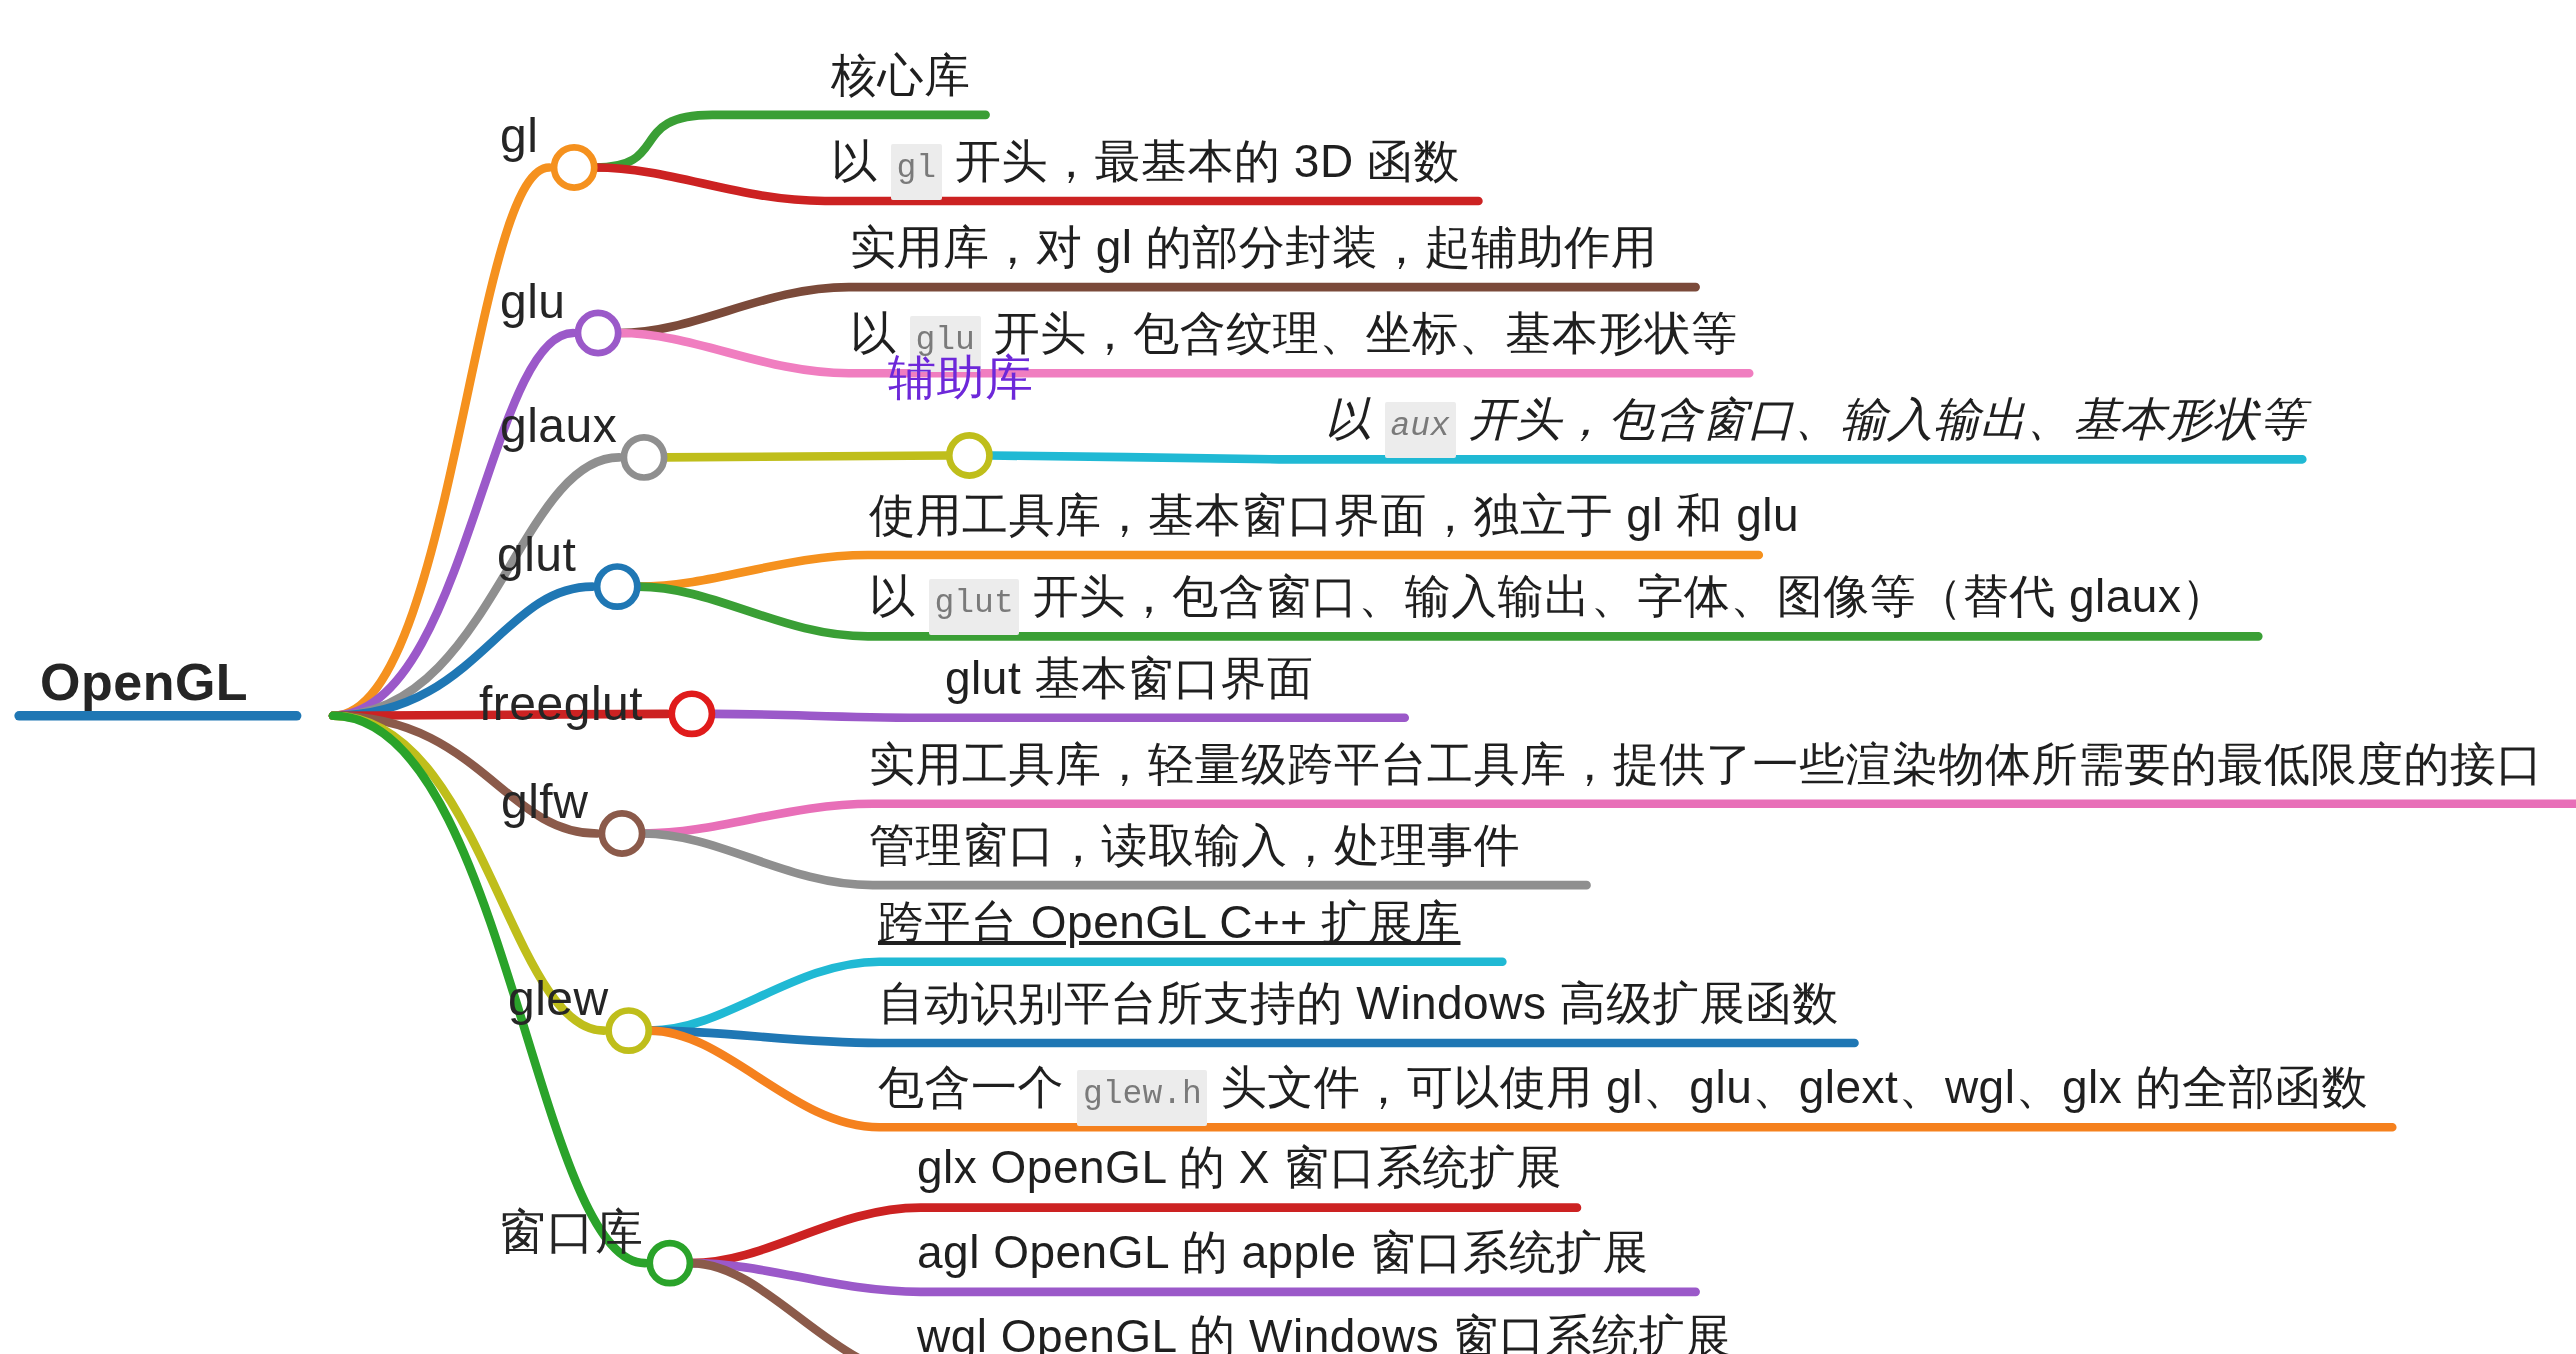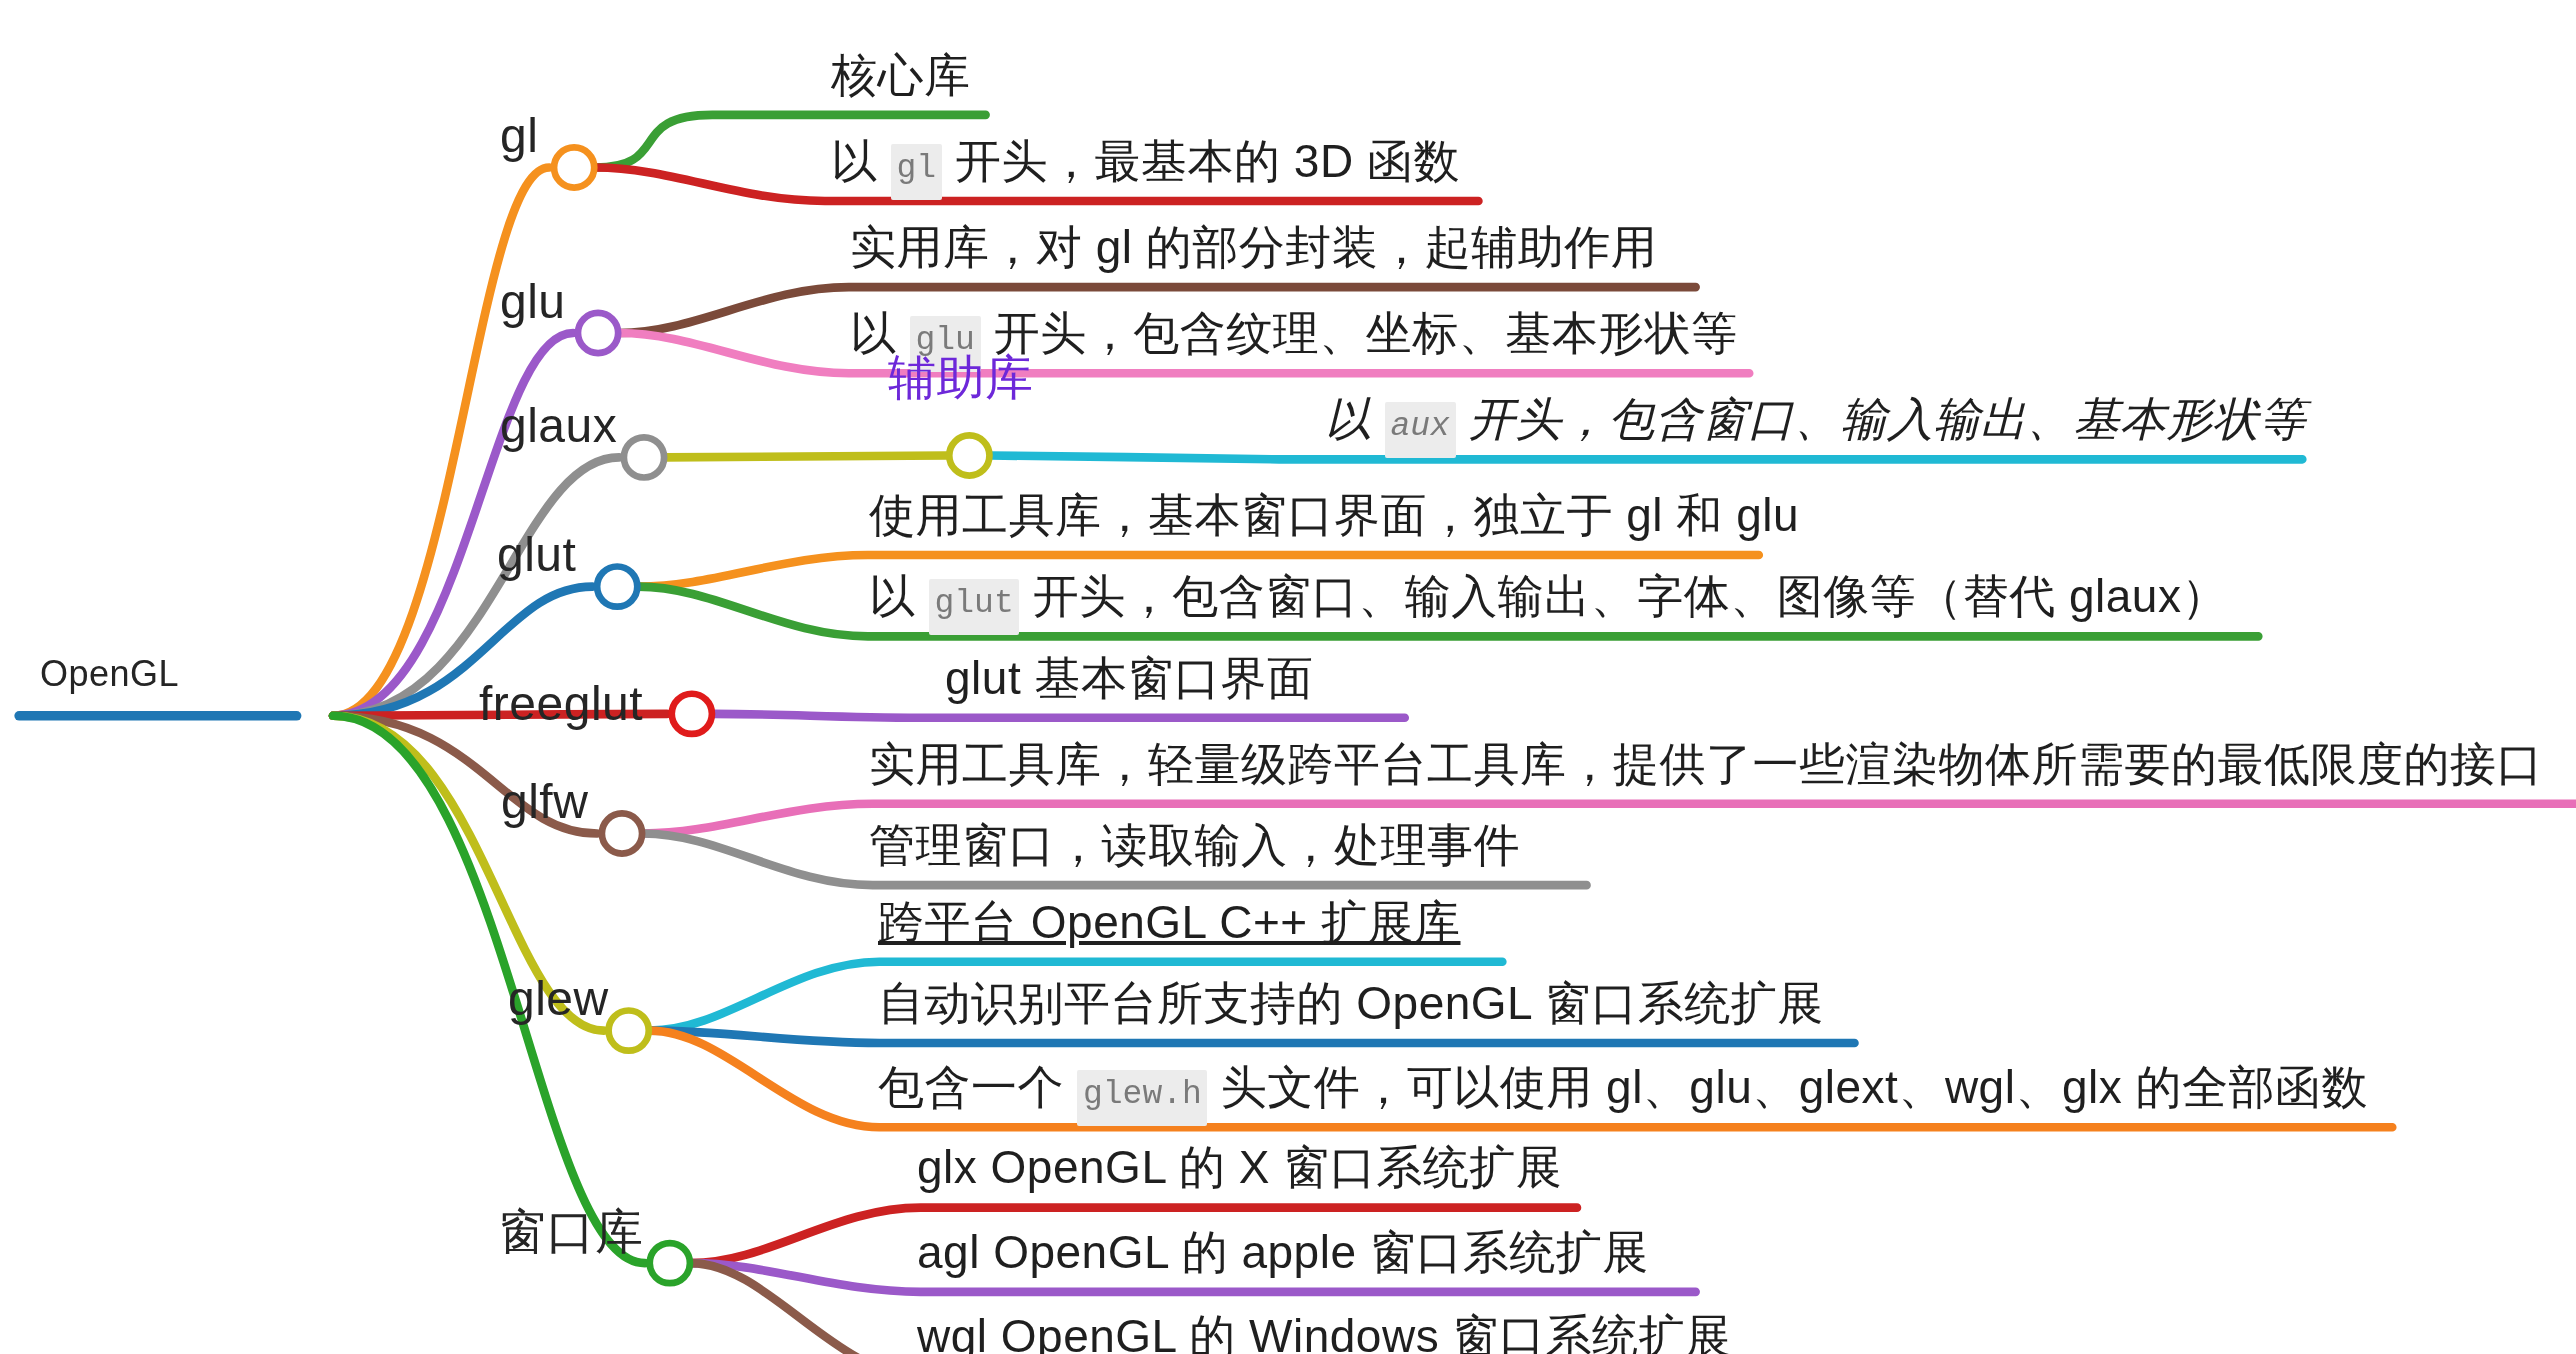--- a/index.html
+++ b/index.html
@@ -36,22 +36,23 @@
   }
   .leaf-label {
     position: absolute;
     font-family: "Liberation Sans", "DejaVu Sans", sans-serif;
     color: #1f1f1f;
     white-space: nowrap;
     line-height: 1.0;
     letter-spacing: 0.5px;
   }
   .root-label {
-    font-size: 36px;
+    font-size: 52px;
     color: #252525;
+    font-weight: bold;
   }
   .lvl2-label {
     font-size: 48px;
     color: #252525;
   }
   .lvl3-label {
     font-size: 48px;
     color: #6d28d9;
   }
   .leaf-label {
@@ -129,21 +130,21 @@
       <div class="node-label lvl2-label" style="left: 497px; top: 531px;">glut</div>
       <div class="leaf-label" style="left: 869px; top: 492px;">使用工具库，基本窗口界面，独立于 gl 和 glu</div>
       <div class="leaf-label" style="left: 869px; top: 573px;">以 <code class="mono">glut</code> 开头，包含窗口、输入输出、字体、图像等（替代 glaux）</div>
       <div class="node-label lvl2-label" style="left: 479px; top: 680px;">freeglut</div>
       <div class="leaf-label" style="left: 945px; top: 655px;">glut 基本窗口界面</div>
       <div class="node-label lvl2-label" style="left: 501px; top: 778px;">glfw</div>
       <div class="leaf-label" style="left: 869px; top: 741px;">实用工具库，轻量级跨平台工具库，提供了一些渲染物体所需要的最低限度的接口</div>
       <div class="leaf-label" style="left: 869px; top: 822px;">管理窗口，读取输入，处理事件</div>
       <div class="node-label lvl2-label" style="left: 508px; top: 975px;">glew</div>
       <div class="leaf-label" style="left: 878px; top: 899px; text-decoration: underline;">跨平台 OpenGL C++ 扩展库</div>
-      <div class="leaf-label" style="left: 878px; top: 980px;">自动识别平台所支持的 OpenGL 窗口系统扩展</div>
+      <div class="leaf-label" style="left: 878px; top: 980px;">自动识别平台所支持的 Windows 高级扩展函数</div>
       <div class="leaf-label" style="left: 878px; top: 1064px;">包含一个 <code class="mono">glew.h</code> 头文件，可以使用 gl、glu、glext、wgl、glx 的全部函数</div>
       <div class="node-label lvl2-label" style="left: 498px; top: 1208px;">窗口库</div>
       <div class="leaf-label" style="left: 917px; top: 1144px;">glx OpenGL 的 X 窗口系统扩展</div>
       <div class="leaf-label" style="left: 917px; top: 1229px;">agl OpenGL 的 apple 窗口系统扩展</div>
       <div class="leaf-label" style="left: 917px; top: 1313px;">wgl OpenGL 的 Windows 窗口系统扩展</div>
     </div>
 
 </div>
 
 

